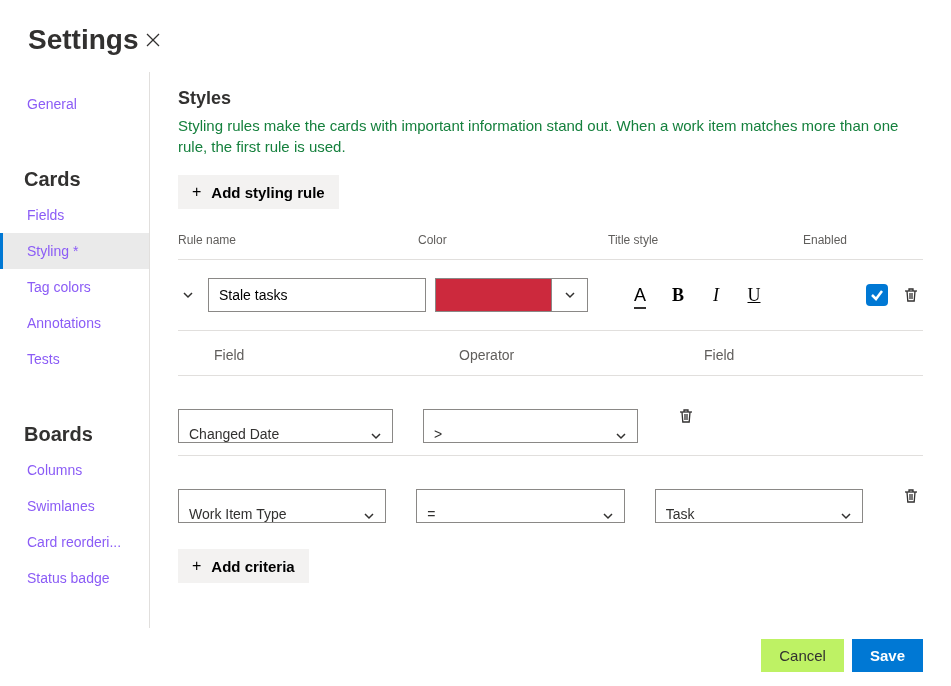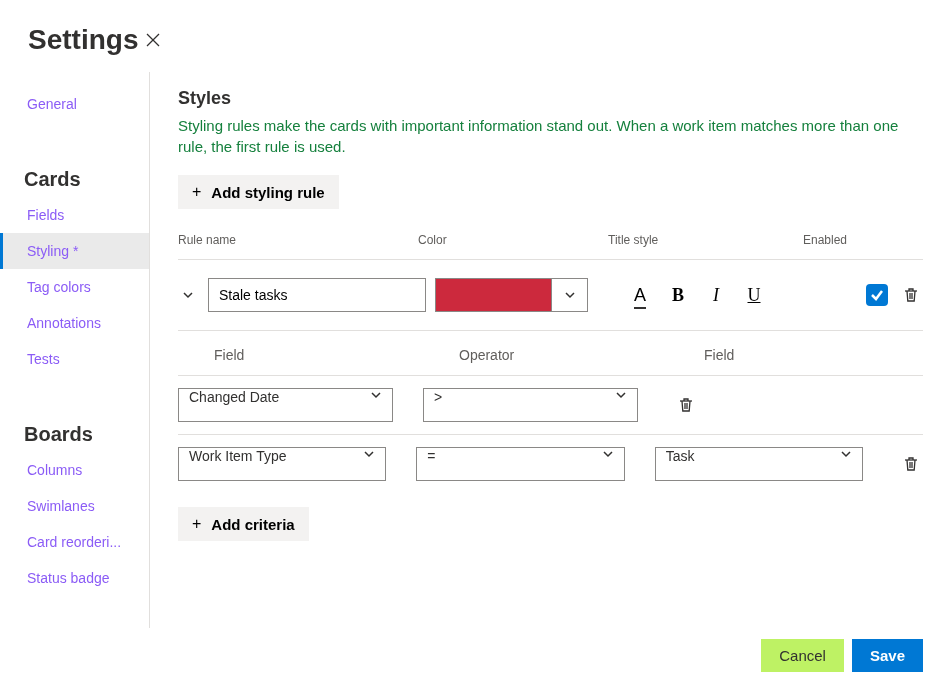--- a/index.html
+++ b/index.html
@@ -246,26 +246,27 @@
       align-items: center;
       gap: 30px;
     }
     .criteria-row:nth-of-type(2) {
       border-bottom: 1px solid #e1dfdd;
     }
     .select-box {
       height: 34px;
       border: 1px solid #8a8886;
       display: flex;
-      align-items: flex-start;
+      align-items: flex-end;
       justify-content: space-between;
       padding: 0 10px;
       font-size: 14px;
       cursor: pointer;
       background: #fff;
+      margin-top: 21px;
     }
     .field-select { width: 215px; }
     .op-select { width: 215px; }
     .val-select { width: 215px; }
     .footer {
       position: absolute;
       bottom: 0;
       left: 0;
       right: 0;
       display: flex;

